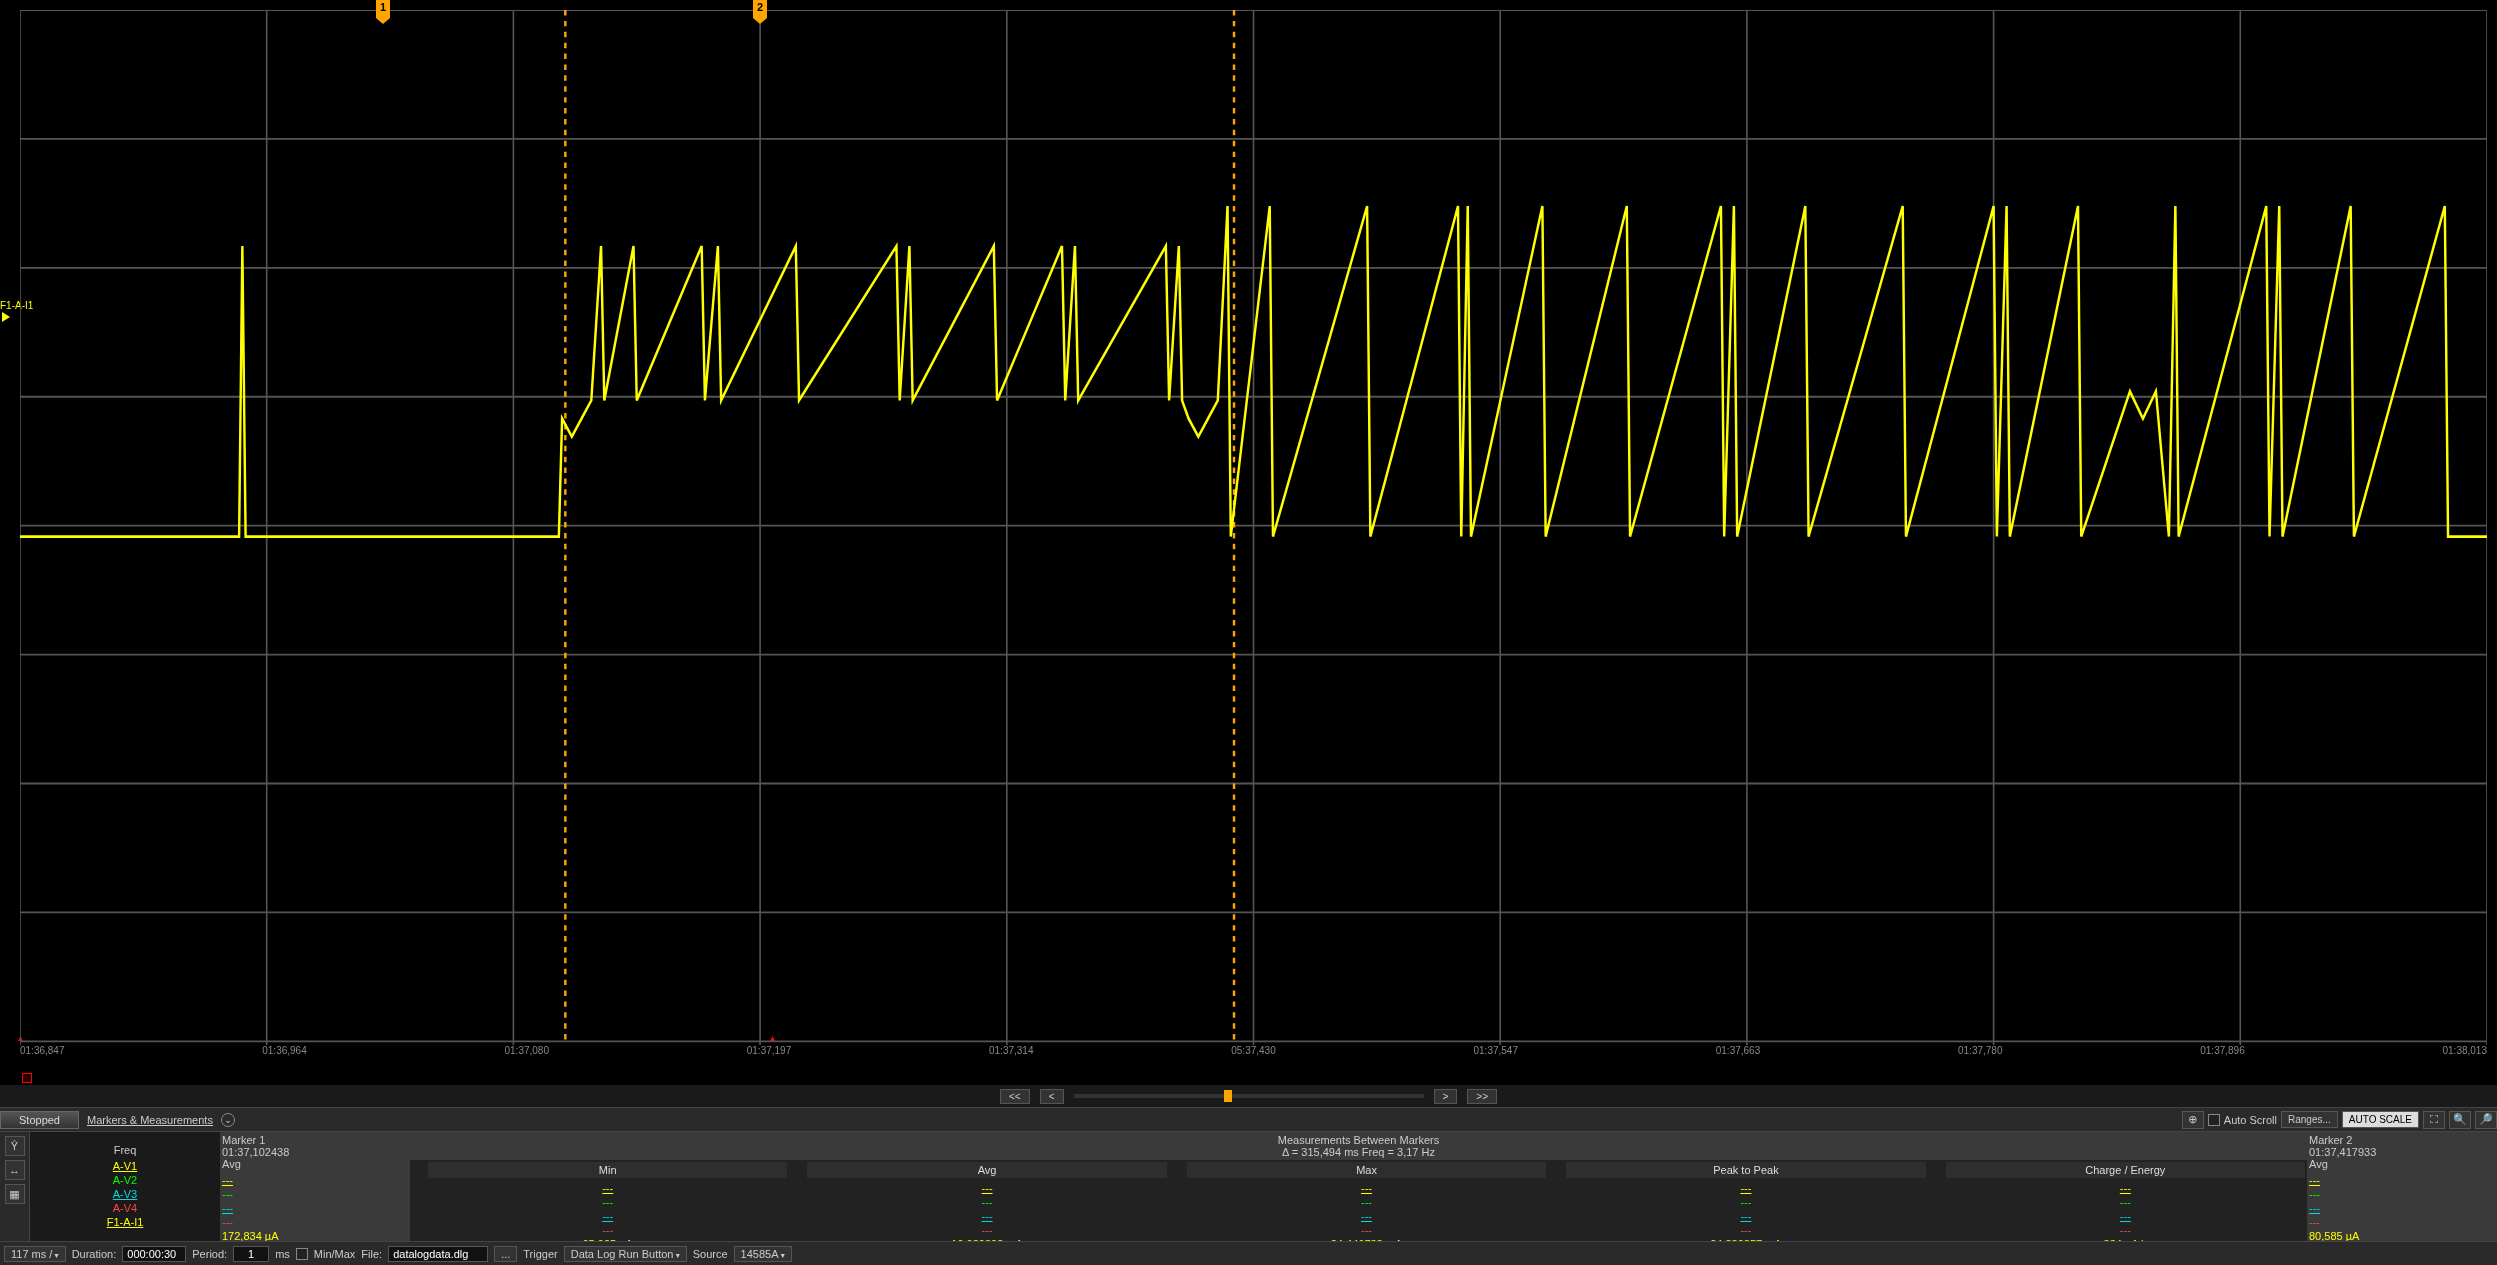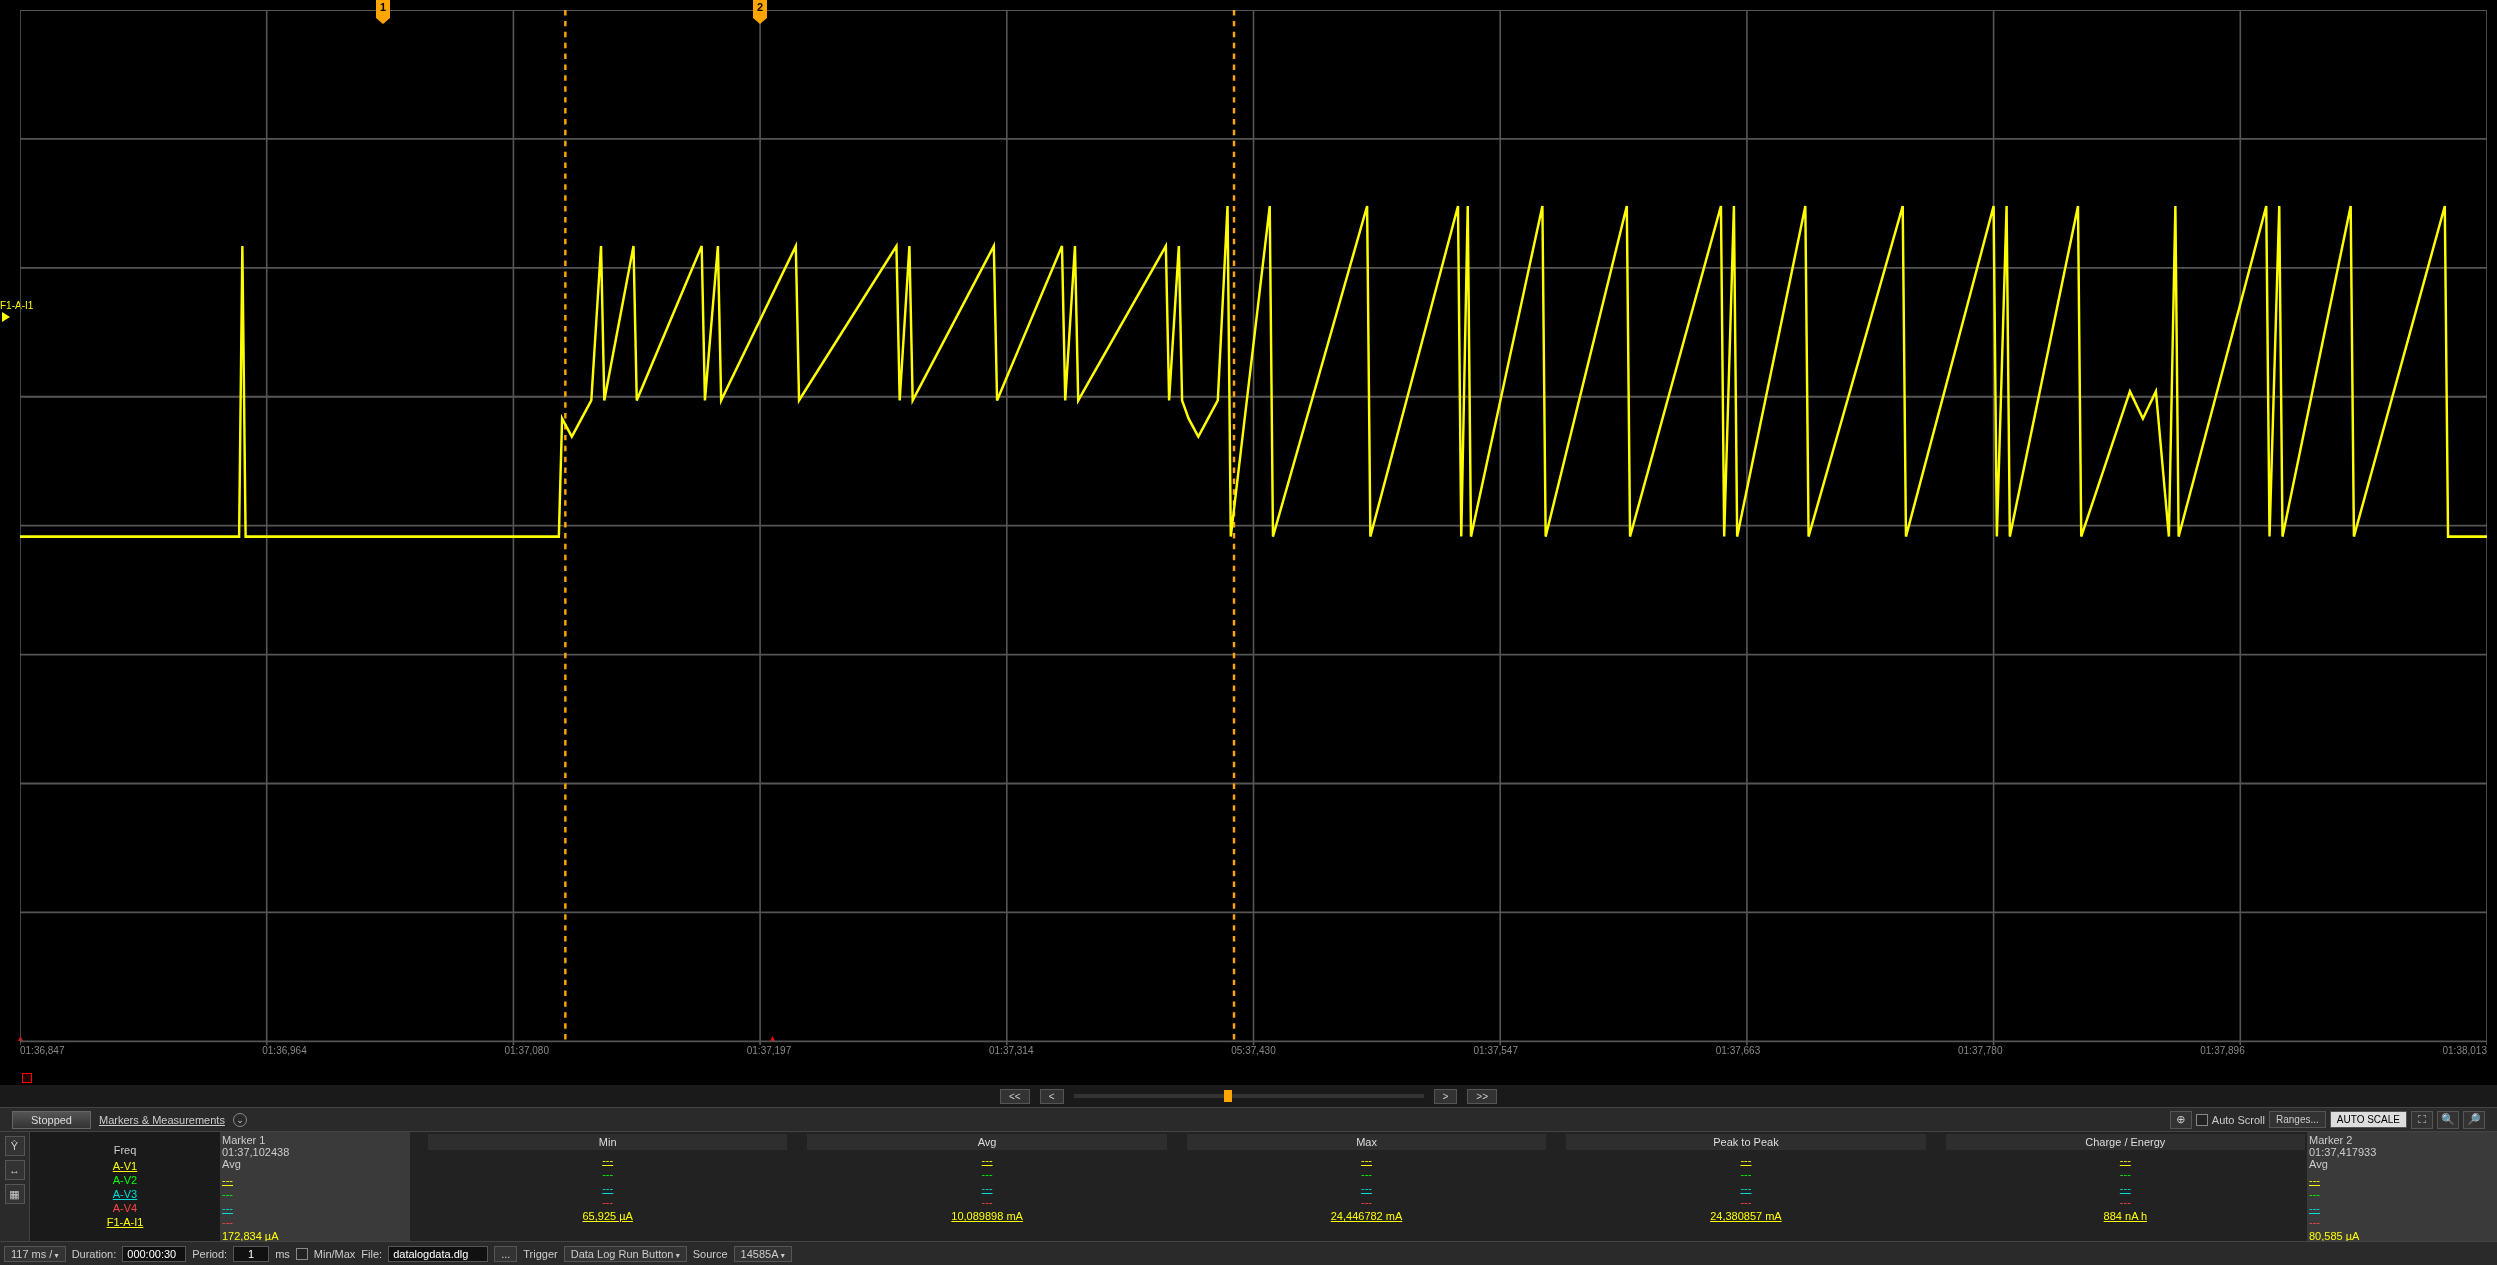--- a/index.html
+++ b/index.html
@@ -123,21 +123,21 @@
   left: 43%;
   width: 8px;
   height: 12px;
   background: #ffa500;
 }
 .status-bar {
   height: 24px;
   background: #2a2a2a;
   display: flex;
   align-items: center;
-  padding: 0 12px;
+  padding: 0 0;
   gap: 8px;
   border-top: 1px solid #444;
 }
 .stopped-btn {
   background: linear-gradient(#555, #333);
   border: 1px solid #666;
   padding: 2px 18px;
   color: #ddd;
   font-size: 11px;
 }
@@ -425,20 +425,24 @@
     <div>Avg</div>
     <div class="data-rows" id="m1-vals">
         <div class="data-row ch-yellow">---</div>
         <div class="data-row ch-green">---</div>
         <div class="data-row ch-cyan">---</div>
         <div class="data-row ch-red">---</div>
         <div class="data-row ch-yellow">172,834 µA</div>
       </div>
   </div>
   <div class="between-col">
+    <div class="between-header">
+      <div>Measurements Between Markers</div>
+      <div>Δ = 315,494 ms   Freq = 3,17 Hz</div>
+    </div>
     <div class="between-cols" id="between-cols">
         <div class="between-sub">
           <div class="between-sub-header">Min</div>
           <div class="data-rows">
             <div class="data-row ch-yellow">---</div>
             <div class="data-row ch-green">---</div>
             <div class="data-row ch-cyan">---</div>
             <div class="data-row ch-red">---</div>
             <div class="data-row ch-yellow">65,925 µA</div>
           </div>

